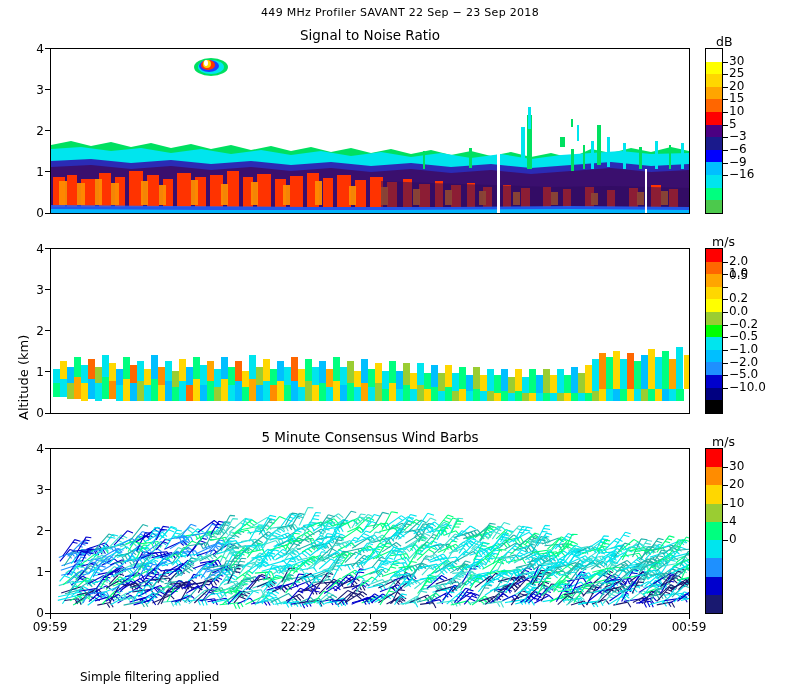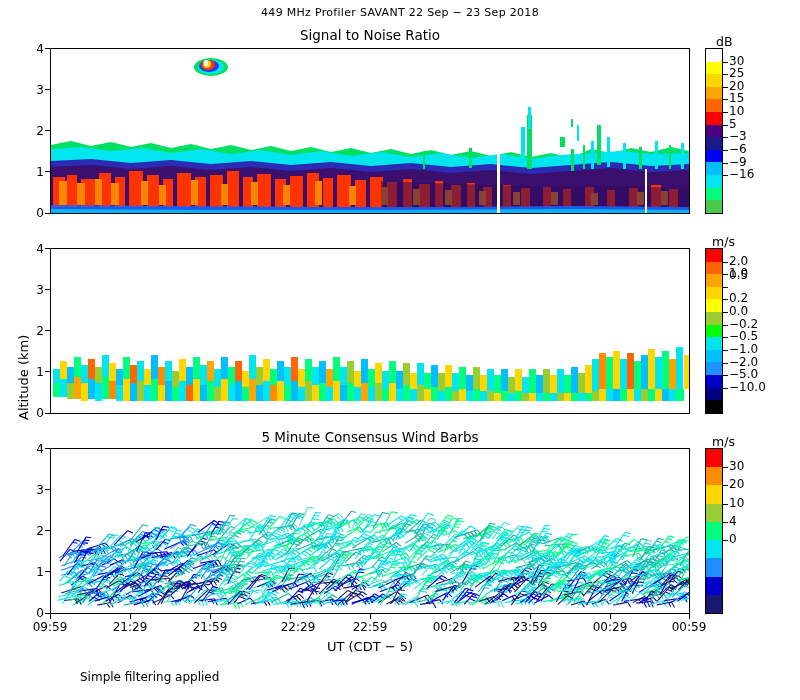--- a/index.html
+++ b/index.html
@@ -1584,21 +1584,20 @@
   <div class="abs xtick" style="left:20px; top:620px;">09:59</div>
   <div class="abs xtick" style="left:100px; top:620px;">21:29</div>
   <div class="abs xtick" style="left:180px; top:620px;">21:59</div>
   <div class="abs xtick" style="left:268px; top:620px;">22:29</div>
   <div class="abs xtick" style="left:340px; top:620px;">22:59</div>
   <div class="abs xtick" style="left:420px; top:620px;">00:29</div>
   <div class="abs xtick" style="left:500px; top:620px;">23:59</div>
   <div class="abs xtick" style="left:580px; top:620px;">00:29</div>
   <div class="abs xtick" style="left:659px; top:620px;">00:59</div>
 
-  <div class="abs" id="xlabel" style="left:50px; top:639px;">UT (CDT − 5)</div>
   <div class="abs" id="footnote" style="left:80px; top:670px;">Simple filtering applied</div>
 
   <div class="abs cb-unit" style="left:716px; top:34px;">dB</div>
   <div class="abs cb-frame" id="cb1" style="left:705px; top:48px; width:18px; height:166px;">
       <div class="cb-cell" style="height: 12.6154px; background: rgb(255, 255, 255);"></div>
       <div class="cb-cell" style="height: 12.6154px; background: rgb(255, 255, 0);"></div>
       <div class="cb-cell" style="height: 12.6154px; background: rgb(255, 215, 0);"></div>
       <div class="cb-cell" style="height: 12.6154px; background: rgb(255, 165, 0);"></div>
       <div class="cb-cell" style="height: 12.6154px; background: rgb(255, 102, 0);"></div>
       <div class="cb-cell" style="height: 12.6154px; background: rgb(255, 0, 0);"></div>

